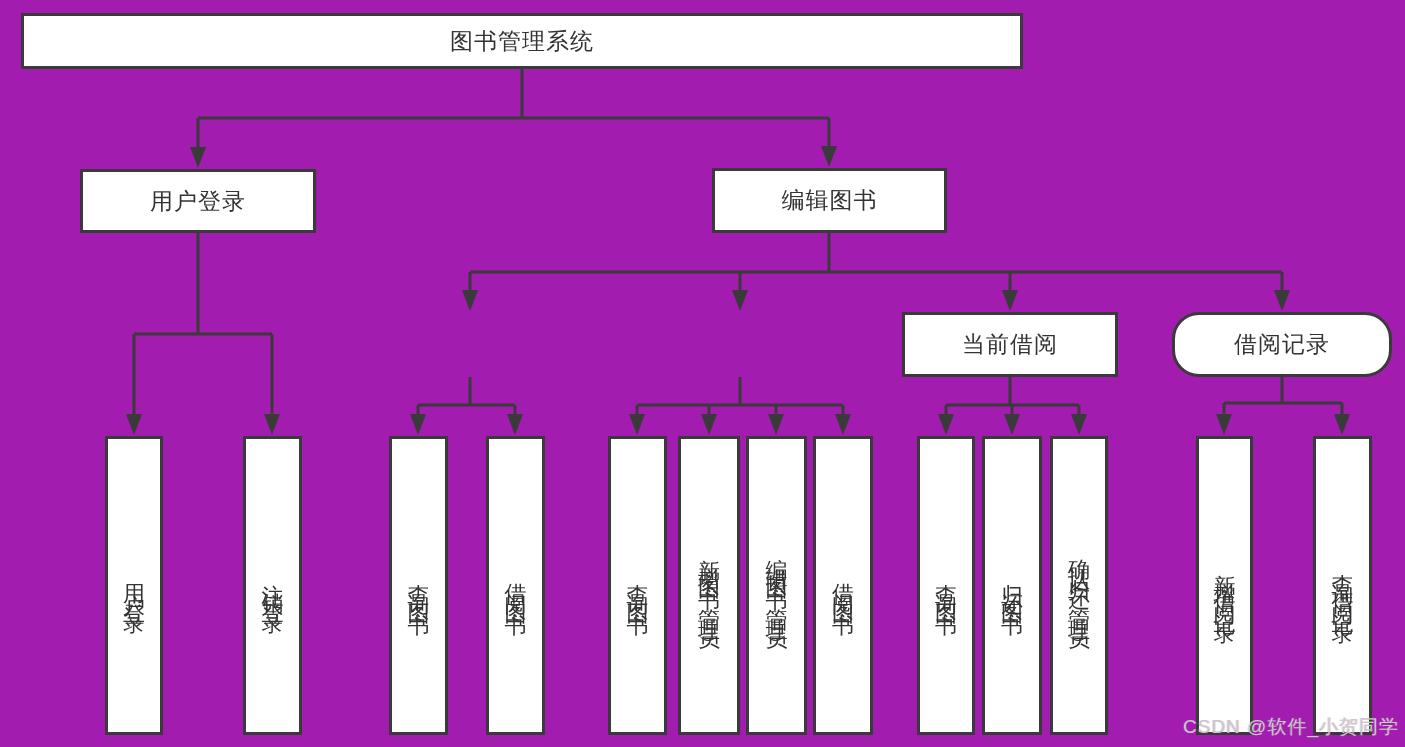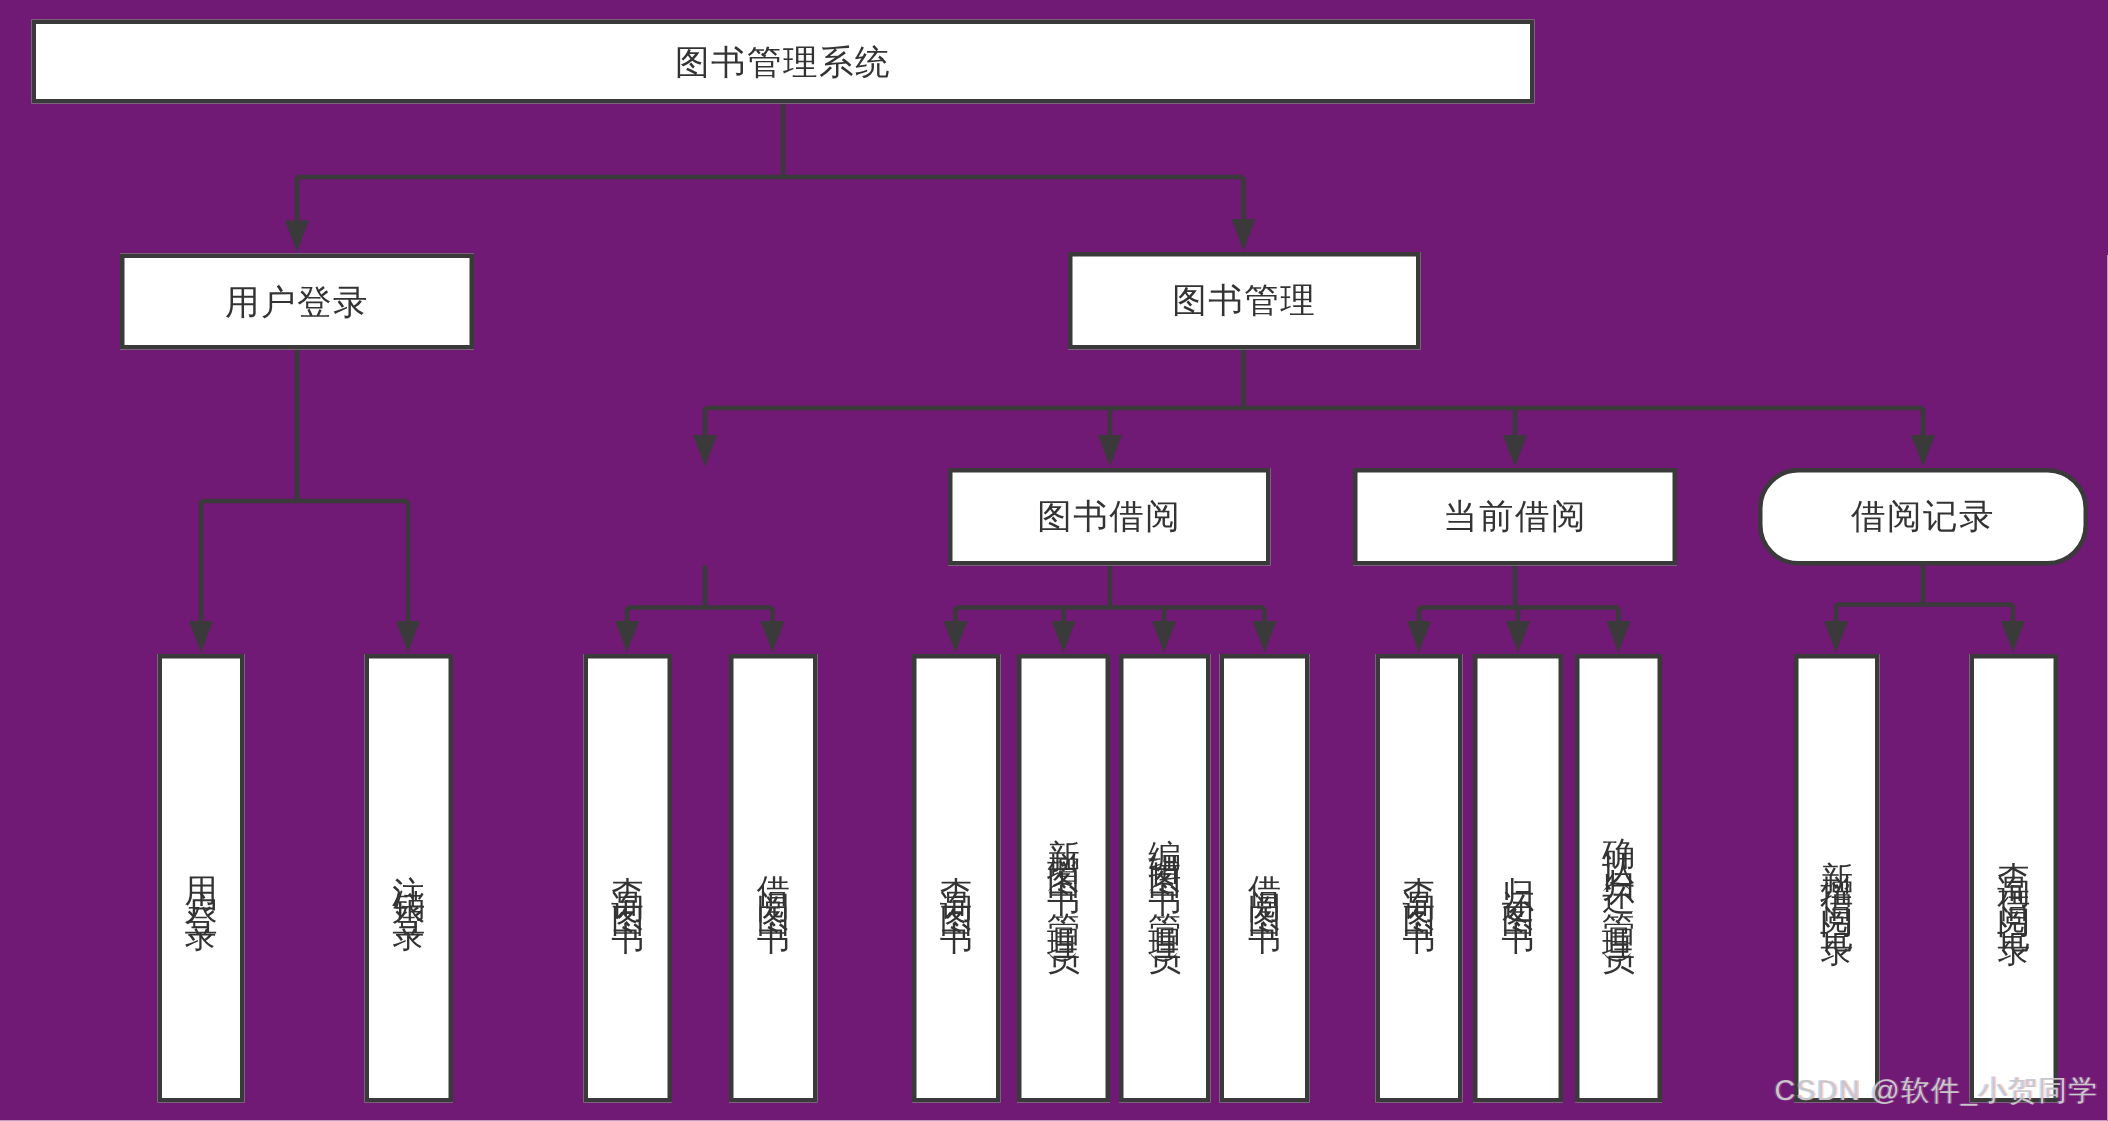--- a/index.html
+++ b/index.html
@@ -5,21 +5,21 @@
   html, body {
     margin: 0;
     padding: 0;
     background: #ffffff;
     font-family: "Liberation Sans", sans-serif;
   }
   #stage {
     position: relative;
     width: 1405px;
     height: 747px;
-    background: #701a75;
+    background: #a21caf;
     overflow: hidden;
   }
   #connectors {
     position: absolute;
     left: 0;
     top: 0;
     z-index: 1;
   }
   .node {
     position: absolute;
@@ -133,26 +133,23 @@
   </svg>
 
   <div class="node" style="left:21px; top:13px; width:1002px; height:56px;">
     <span class="lbl">图书管理系统</span>
   </div>
 
   <div class="node" style="left:80px; top:169px; width:236px; height:64px;">
     <span class="lbl">用户登录</span>
   </div>
   <div class="node" style="left:712px; top:168px; width:235px; height:65px;">
-    <span class="lbl">图书管理</span>
-  </div>
-
-  <div class="node" style="left:632px; top:312px; width:215px; height:65px;">
-    <span class="lbl">图书借阅</span>
-  </div>
+    <span class="lbl">编辑图书</span>
+  </div>
+
   <div class="node" style="left:902px; top:312px; width:216px; height:65px;">
     <span class="lbl">当前借阅</span>
   </div>
   <div class="node" style="left:1172px; top:312px; width:220px; height:65px;border-radius:27px;">
     <span class="lbl">借阅记录</span>
   </div>
 
   <div class="node vnode" style="left:105px; top:436px; width:58px; height:299px;">
     <span class="lbl">用户登录</span>
   </div>

